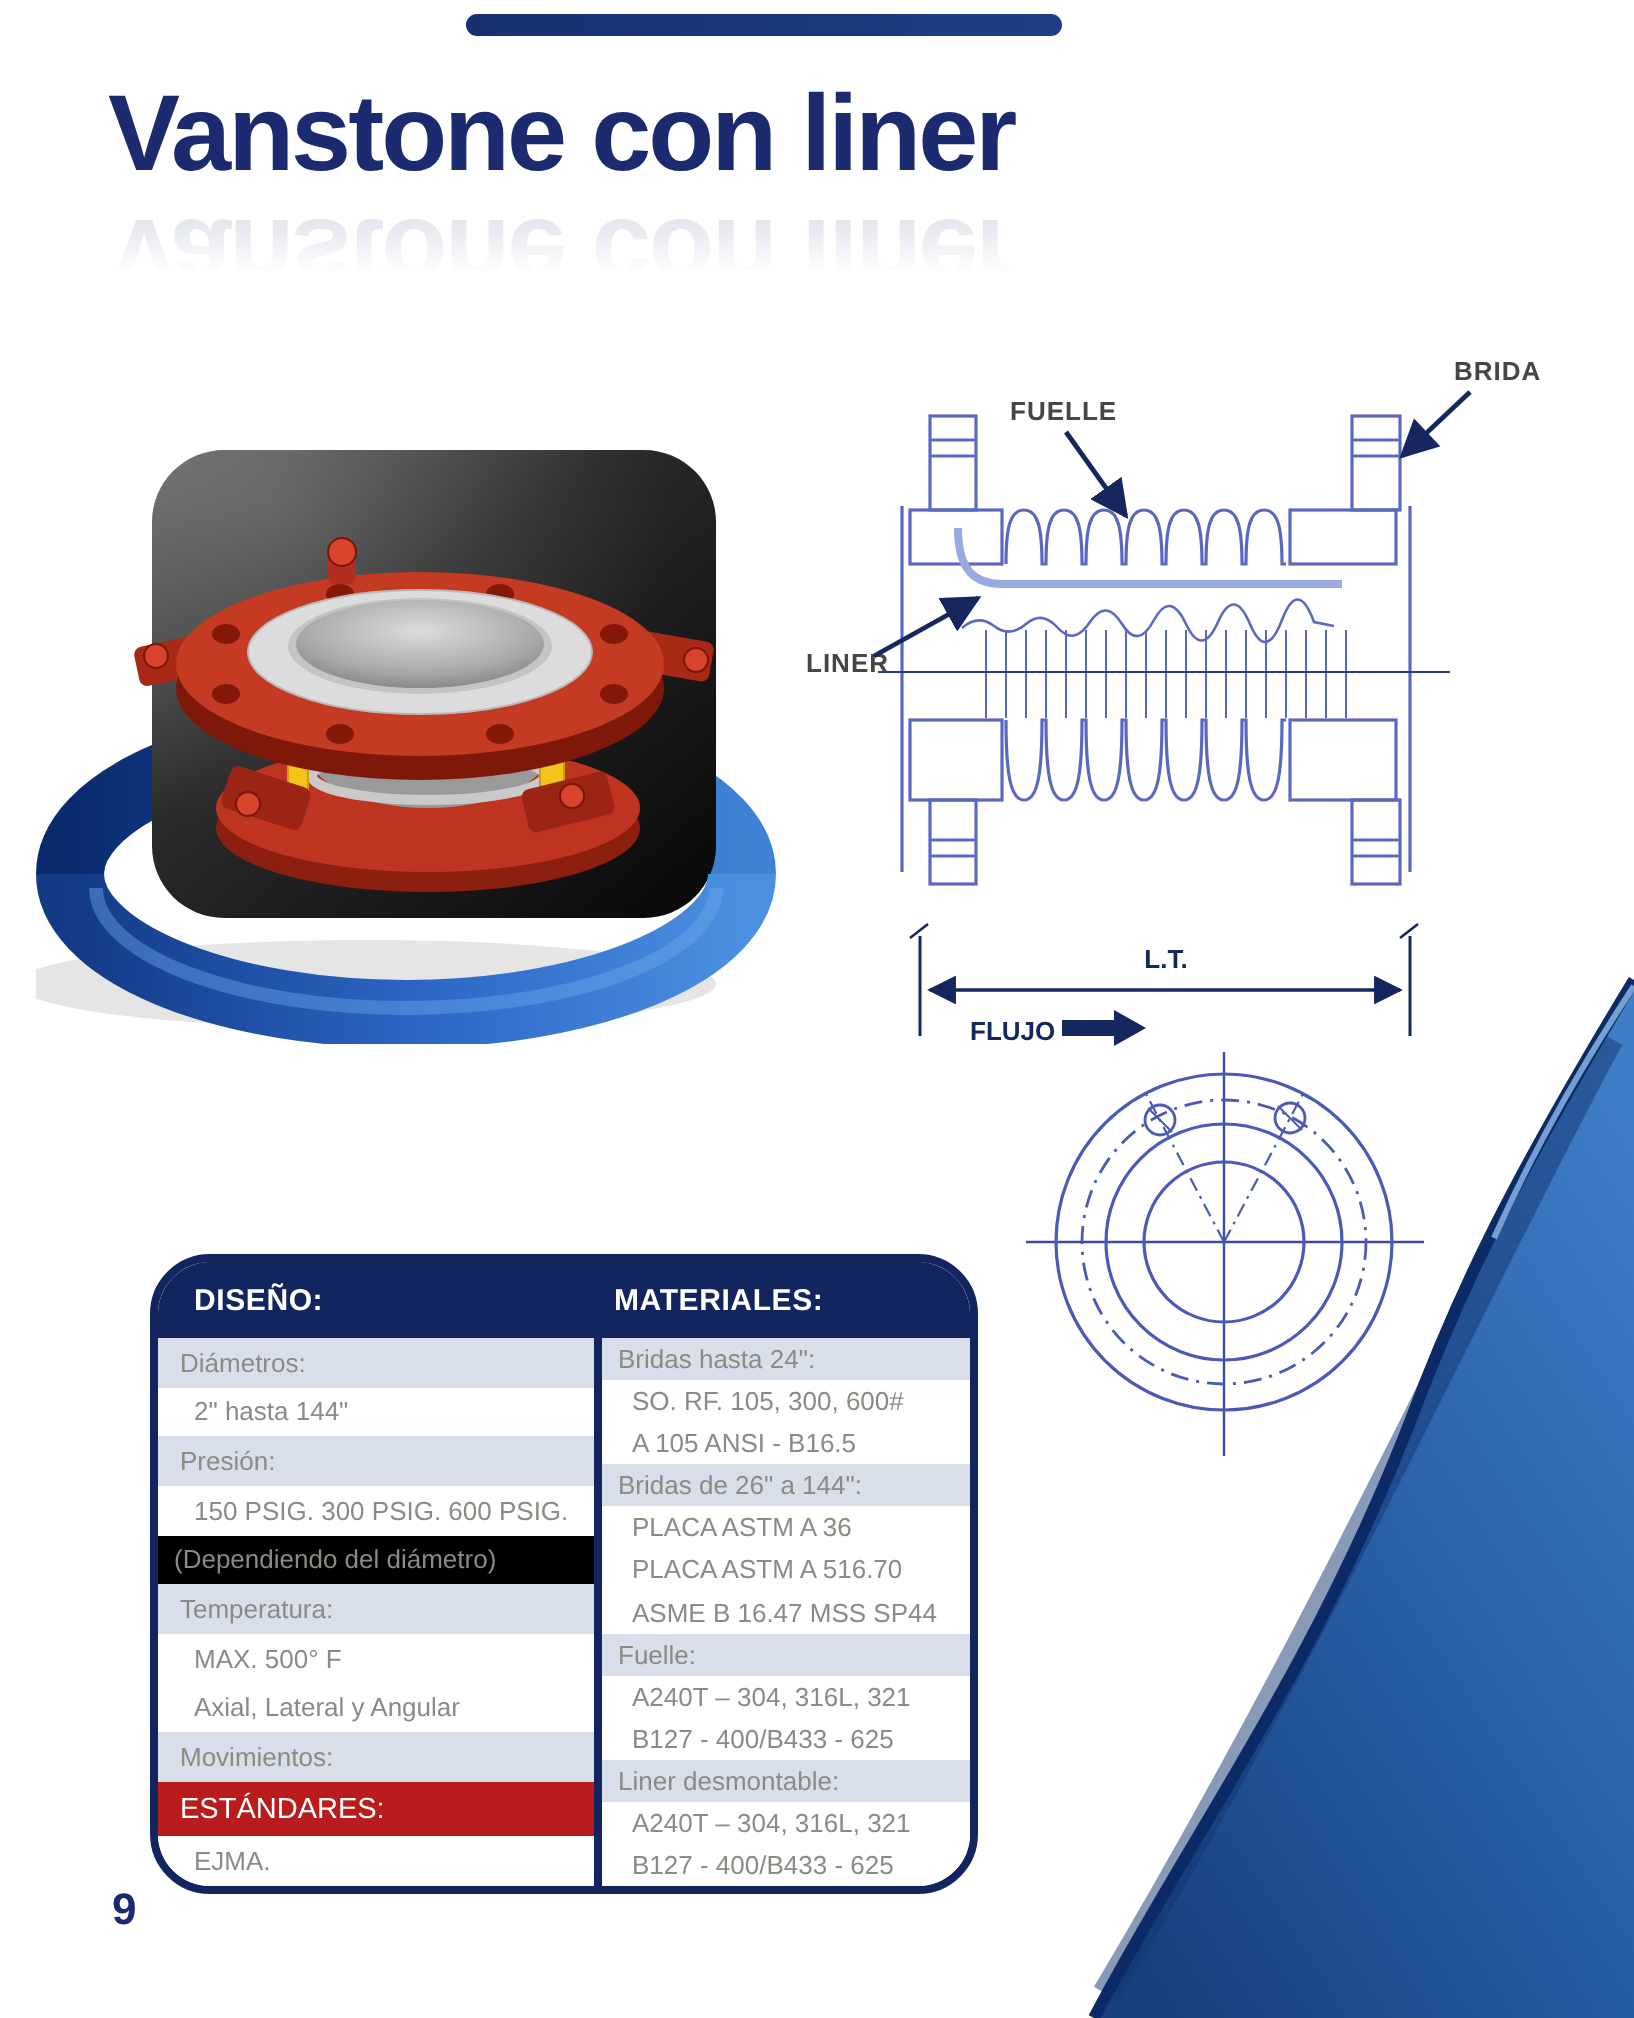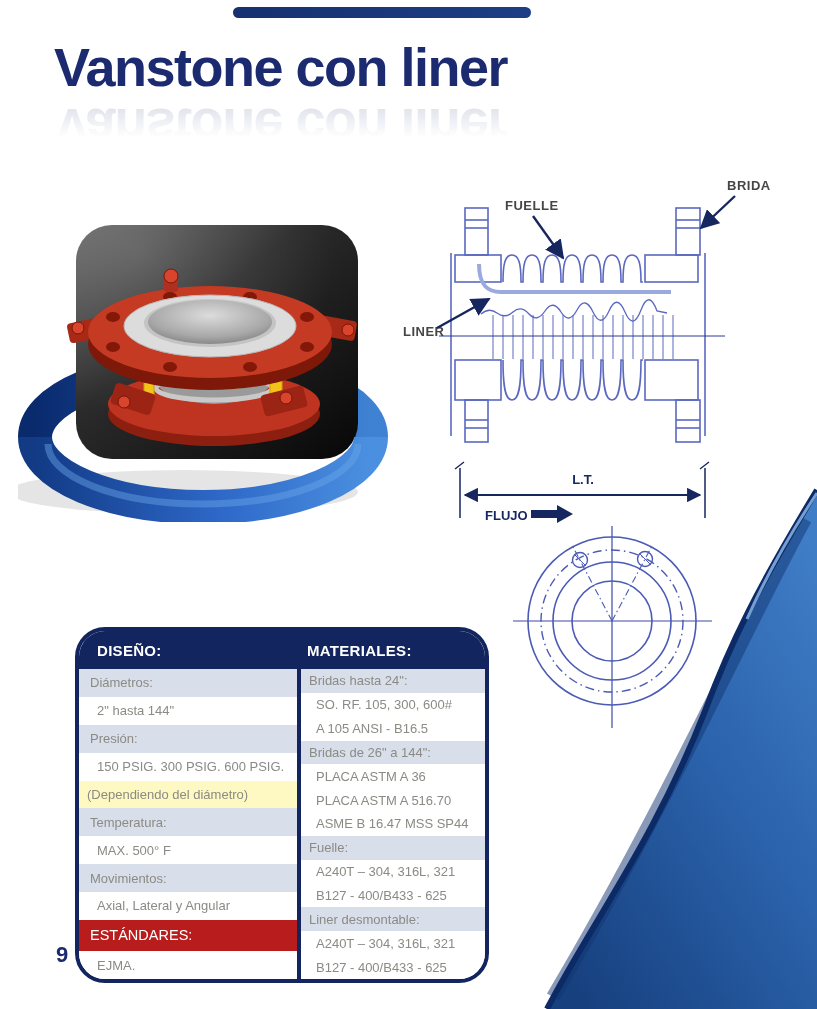--- a/index.html
+++ b/index.html
@@ -14,37 +14,37 @@
   .title-refl{position:absolute;left:54px;top:97px;font-size:54px;font-weight:700;color:#1c2a70;
          letter-spacing:-1.5px;white-space:nowrap;transform:scaleY(-1);opacity:.22;
          -webkit-mask-image:linear-gradient(to bottom,rgba(0,0,0,0) 35%,rgba(0,0,0,.8) 100%);
          mask-image:linear-gradient(to bottom,rgba(0,0,0,0) 35%,rgba(0,0,0,.8) 100%);}
   
   .emblem-svg{position:absolute;left:18px;top:192px;}
   .sideview-svg{position:absolute;left:393px;top:168px;}
   .frontview-svg{position:absolute;left:505px;top:523px;}
   .swoosh-svg{position:absolute;right:0;bottom:0;}
   
-  .spec-table{position:absolute;left:75px;top:627px;width:414px;height:356px;box-sizing:border-box;
+  .spec-table{position:absolute;left:75px;top:627px;width:414px;height:320px;box-sizing:border-box;
               border:4px solid #12255e;border-radius:30px;background:#fff;overflow:hidden;
               display:flex;flex-direction:column;}
   .thead{height:38px;flex:0 0 38px;background:#12255e;display:flex;align-items:center;}
   .hcell{color:#fff;font-weight:700;font-size:15px;letter-spacing:.3px;}
   .h-design{width:218px;flex:0 0 218px;padding-left:18px;box-sizing:border-box;}
   .h-materials{padding-left:10px;}
   .tbody{flex:1;display:flex;min-height:0;}
   .col{display:flex;flex-direction:column;min-height:0;}
   .col-design{width:218px;flex:0 0 218px;}
   .vdivider{width:4px;flex:0 0 4px;background:#12255e;}
   .col-materials{flex:1;}
   .trow{flex:1 1 0;display:flex;align-items:center;font-size:13px;color:#8b8a84;
         white-space:nowrap;overflow:hidden;}
   .trow.label{background:#d9dfea;padding-left:11px;}
   .trow.value{background:#ffffff;padding-left:18px;}
-  .trow.value2{background:#fef9c3;padding-left:8px;}
+  .trow.value2{background:#000000;padding-left:8px;}
   .trow.header{background:#b91c1c;color:#ffffff;font-weight:400;font-size:14.5px;
                padding-left:11px;flex:1.12 1 0;}
   .col-materials .trow.label{padding-left:8px;}
   .col-materials .trow.value{padding-left:15px;}
   
   .page-num{position:absolute;left:56px;top:942px;font-size:22px;font-weight:800;color:#1c2a70;}
   
   text{font-family:"Liberation Sans",sans-serif;}
   .dwg-label{font-size:13px;font-weight:700;fill:#474646;letter-spacing:.5px;}
   .dim-label{font-size:13px;font-weight:700;fill:#16265e;}
@@ -210,22 +210,22 @@
     </div>
     <div class="tbody">
       <div class="col col-design" id="col-design">
           <div class="trow label">Diámetros:</div>
           <div class="trow value">2" hasta 144"</div>
           <div class="trow label">Presión:</div>
           <div class="trow value">150 PSIG. 300 PSIG. 600 PSIG.</div>
           <div class="trow value2">(Dependiendo del diámetro)</div>
           <div class="trow label">Temperatura:</div>
           <div class="trow value">MAX. 500° F</div>
+          <div class="trow value">Axial, Lateral y Angular</div>
           <div class="trow label">Movimientos:</div>
-          <div class="trow value">Axial, Lateral y Angular</div>
           <div class="trow header">ESTÁNDARES:</div>
           <div class="trow value">EJMA.</div>
         </div>
       <div class="vdivider"></div>
       <div class="col col-materials" id="col-materials">
           <div class="trow label">Bridas hasta 24":</div>
           <div class="trow value">SO. RF. 105, 300, 600#</div>
           <div class="trow value">A 105 ANSI - B16.5</div>
           <div class="trow label">Bridas de 26" a 144":</div>
           <div class="trow value">PLACA ASTM A 36</div>

